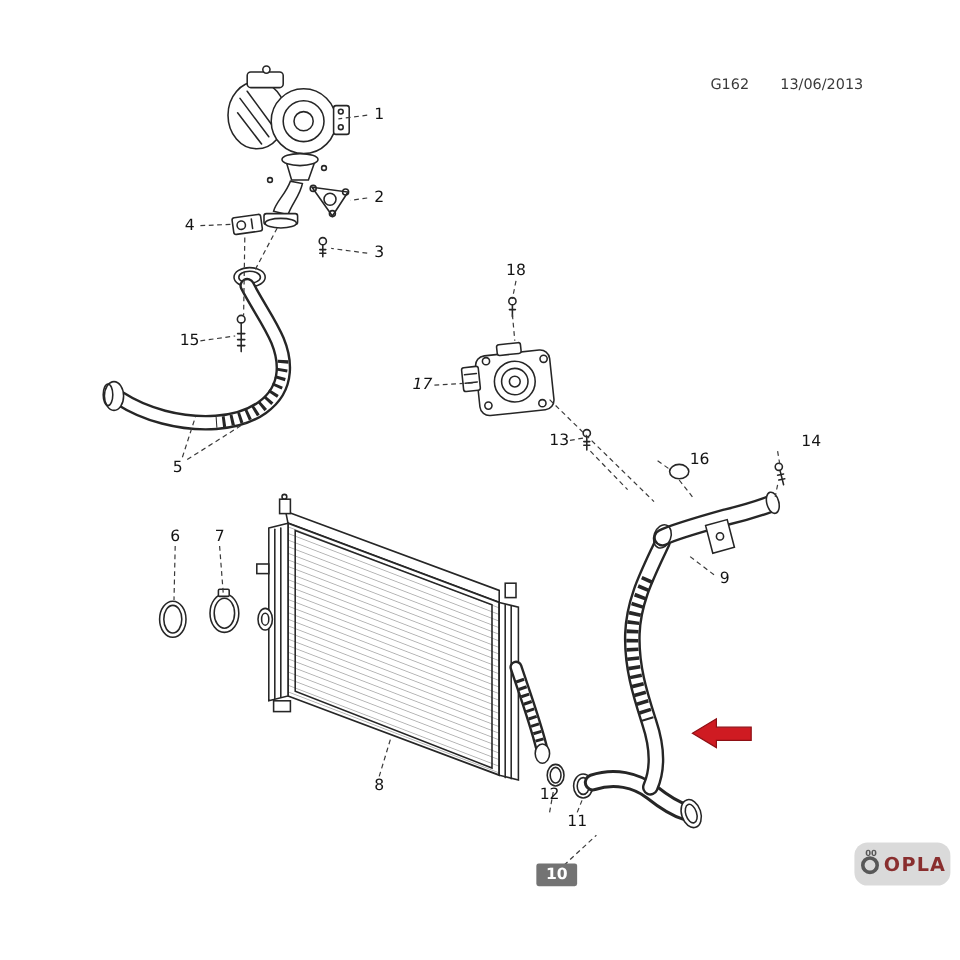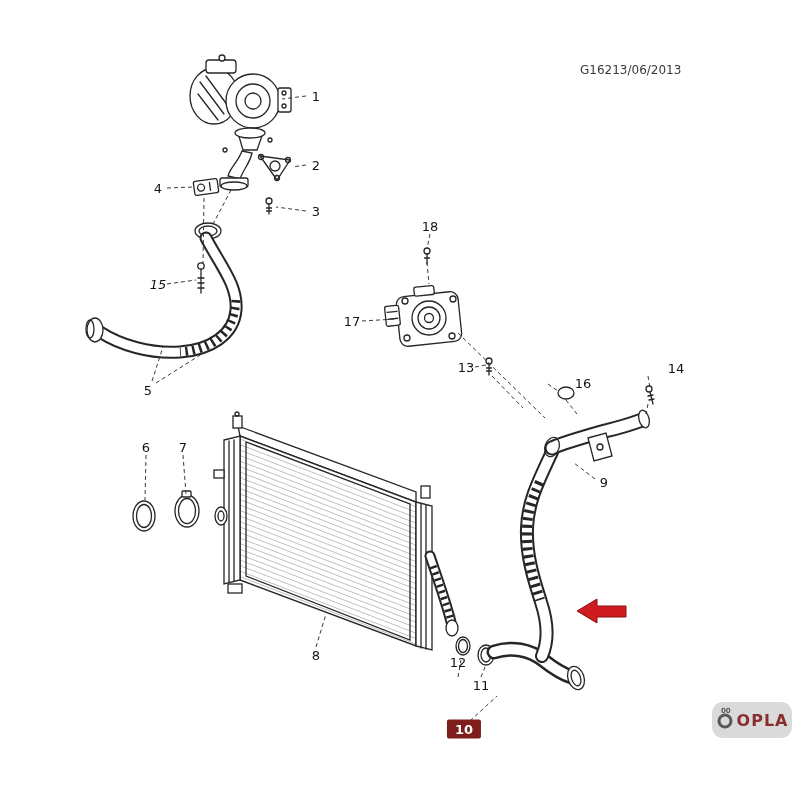--- a/index.html
+++ b/index.html
@@ -1,30 +1,30 @@
 <!DOCTYPE html>
 <html><head>
 <meta charset="utf-8">
 <style>
   html,body{margin:0;padding:0;background:#fff;}
   .stage{position:relative;width:800px;height:800px;background:#fff;overflow:hidden;
          font-family:"DejaVu Sans","Liberation Sans",sans-serif;}
-  .header-info{position:absolute;left:580px;top:63px;display:flex;
+  .header-info{position:absolute;left:592px;top:63px;display:flex;gap:26px;
                font-size:12px;color:#3a3a3a;}
   .header-info span{white-space:nowrap;}
   svg{position:absolute;left:0;top:0;}
   .ln{stroke:#262626;fill:none;stroke-width:1.3;stroke-linecap:round;}
   .wf{fill:#ffffff;stroke:#262626;stroke-width:1.3;}
   .dash{stroke:#3a3a3a;stroke-width:1;stroke-dasharray:4 3;fill:none;}
   .hoseO{stroke:#262626;fill:none;stroke-linecap:round;}
   .hoseI{stroke:#ffffff;fill:none;stroke-linecap:round;}
   .rib{stroke:#262626;fill:none;stroke-linecap:butt;}
   .callout{position:absolute;transform:translate(-50%,-50%);font-size:13px;color:#141414;
            line-height:1;cursor:pointer;user-select:none;}
-  .callout.highlight{background:#7f1d1d;color:#ffffff;padding:3px 8px;border-radius:2px;
+  .callout.highlight{background:#737373;color:#ffffff;padding:3px 8px;border-radius:2px;
                      font-weight:bold;}
   .logo{position:absolute;left:712px;top:702px;width:80px;height:36px;background:#d7d7d7;
         border-radius:11px;display:flex;align-items:center;justify-content:center;gap:3px;
         opacity:.92;}
   .logo-text{font-size:16px;font-weight:bold;color:#7f1d1d;letter-spacing:1px;}
   .logo-prefix{position:absolute;left:9px;top:5px;font-size:7px;color:#4a4a4a;font-weight:bold;}
 </style>
 </head>
 <body>
 
@@ -257,23 +257,23 @@
   <div class="callout" style="left:148px;top:390px;">5</div>
   <div class="callout" style="left:146px;top:447px;">6</div>
   <div class="callout" style="left:183px;top:447px;">7</div>
   <div class="callout" style="left:316px;top:655px;">8</div>
   <div class="callout" style="left:604px;top:482px;">9</div>
   <div class="callout highlight" style="left:464px;top:729px;">10</div>
   <div class="callout" style="left:481px;top:685px;">11</div>
   <div class="callout" style="left:458px;top:662px;">12</div>
   <div class="callout" style="left:466px;top:367px;">13</div>
   <div class="callout" style="left:648px;top:368px;margin-left:28px;">14</div>
-  <div class="callout" style="left:158px;top:284px;font-style:italic;">15</div>
+  <div class="callout" style="left:158px;top:284px;">15</div>
   <div class="callout" style="left:539px;top:383px;margin-left:44px;">16</div>
-  <div class="callout" style="left:352px;top:321px;">17</div>
+  <div class="callout" style="left:352px;top:321px;font-style:italic;">17</div>
   <div class="callout" style="left:430px;top:226px;text-align:right;">18</div>
 
   <div class="logo">
     <span class="logo-prefix">00</span>
     <svg width="18" height="18" viewBox="0 0 18 18" style="position:static">
       <circle cx="9" cy="10" r="6" fill="none" stroke="#4a4a4a" stroke-width="3"></circle>
     </svg>
     <span class="logo-text">OPLA</span>
   </div>
 

